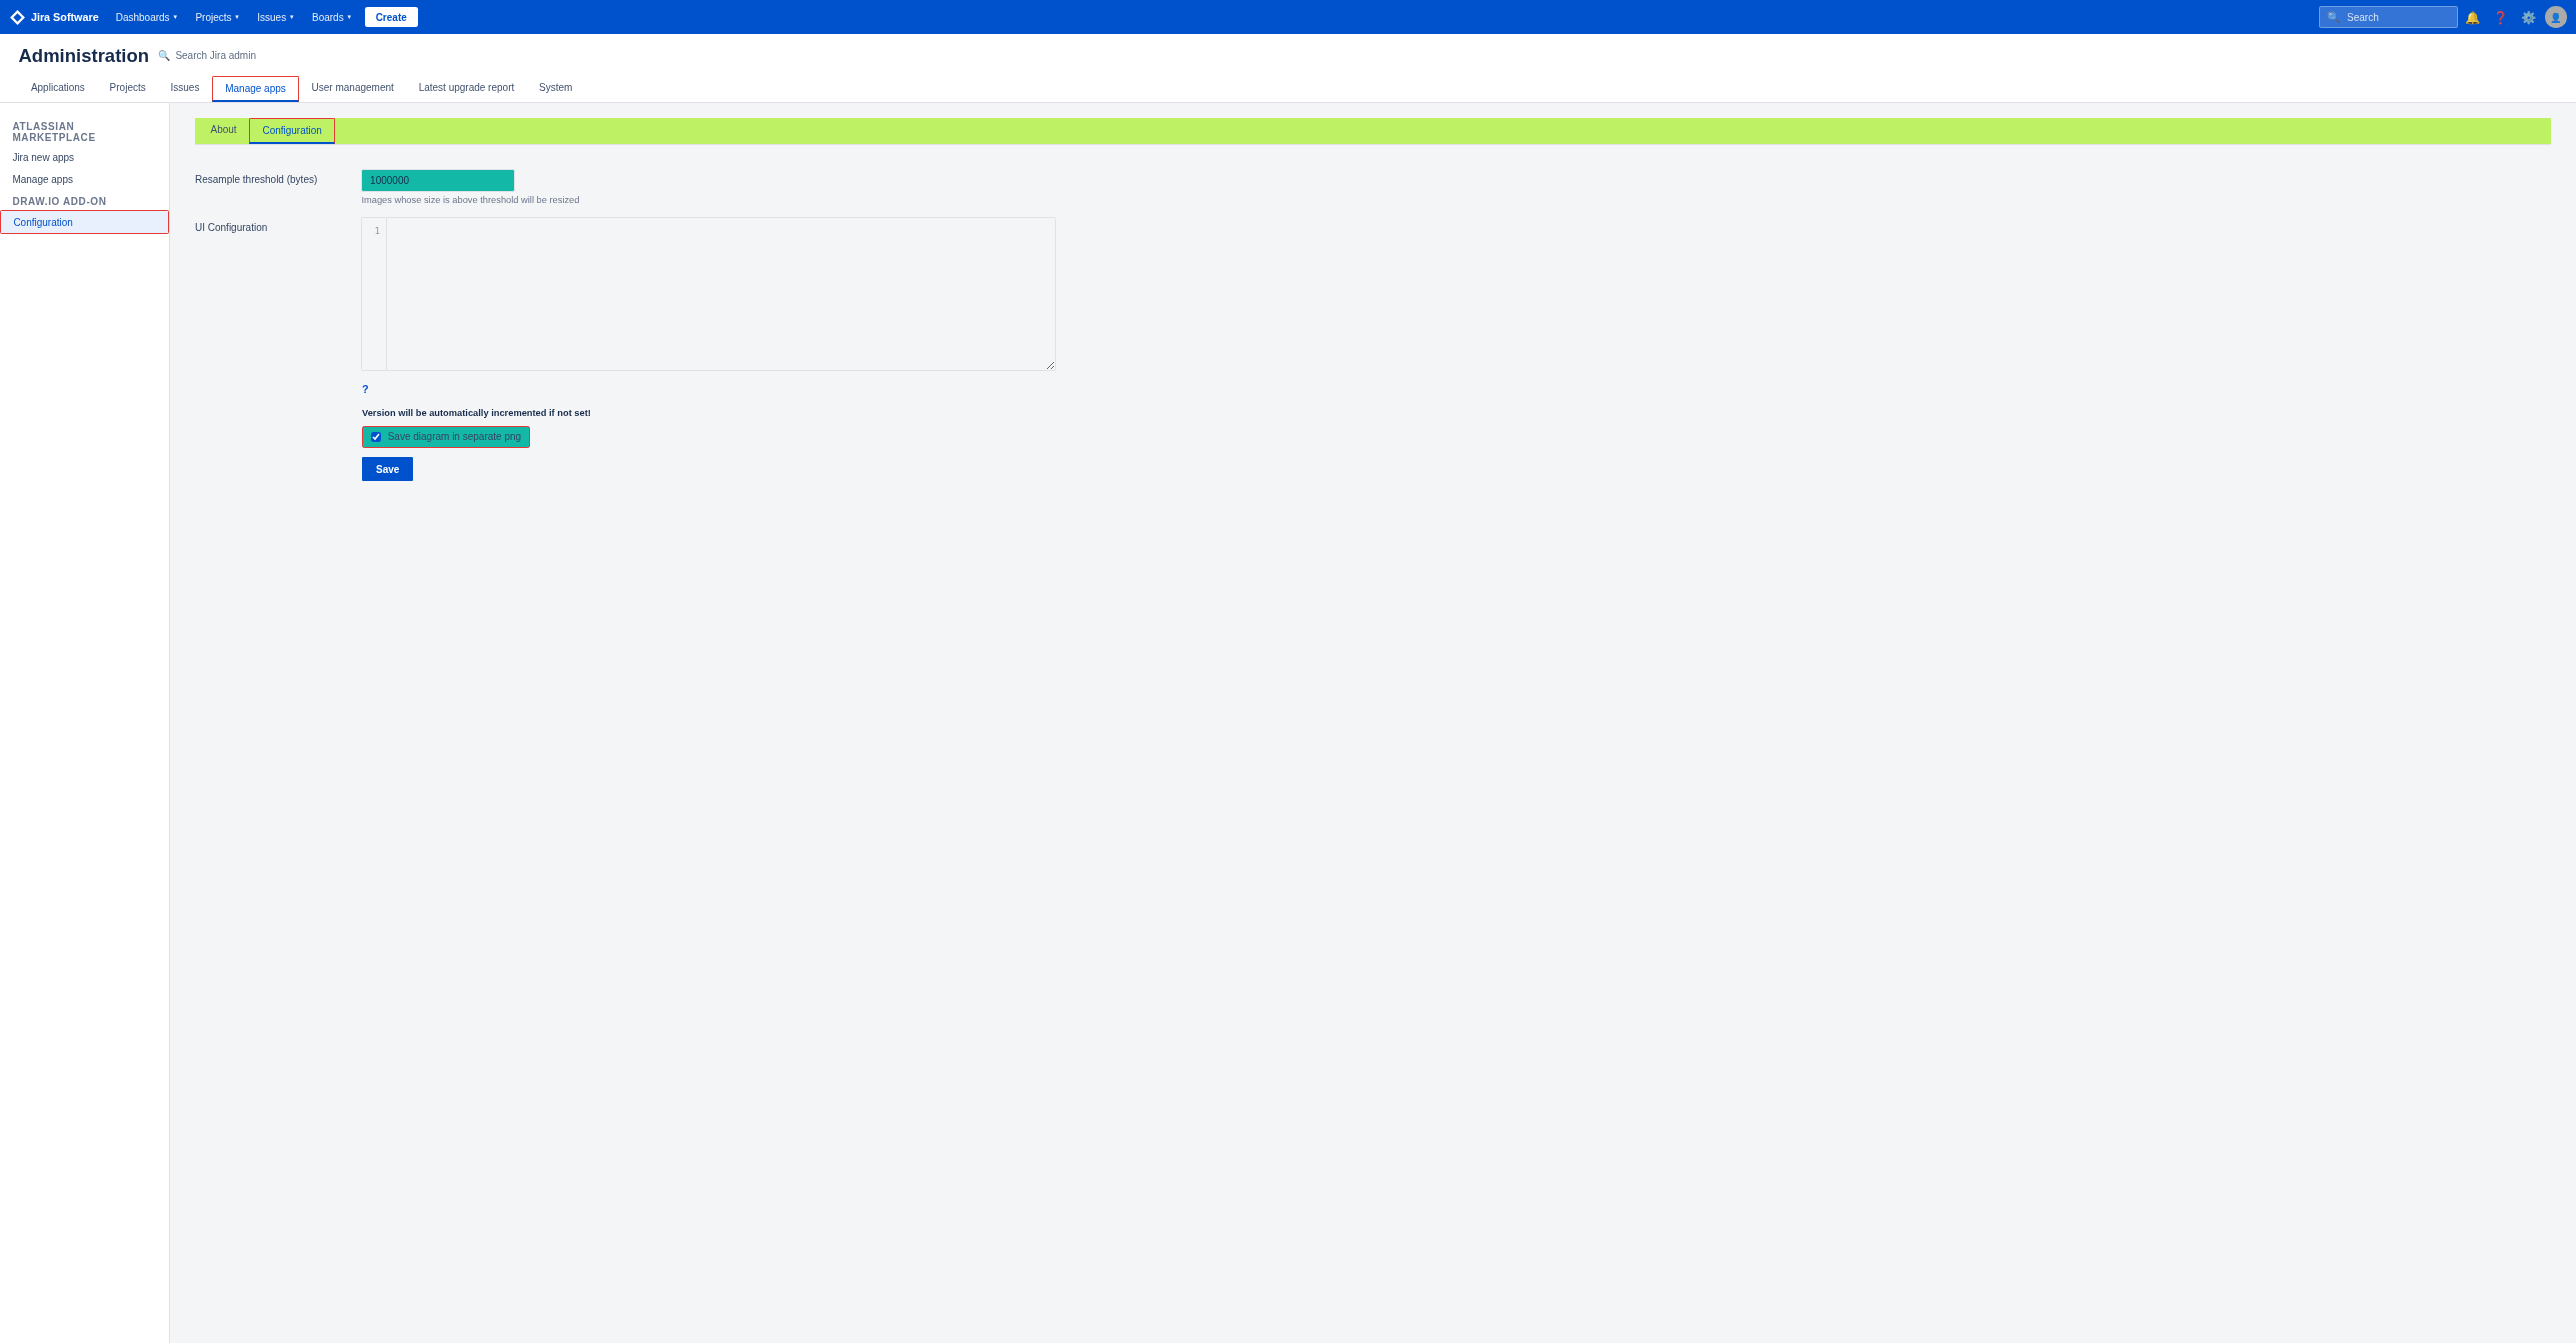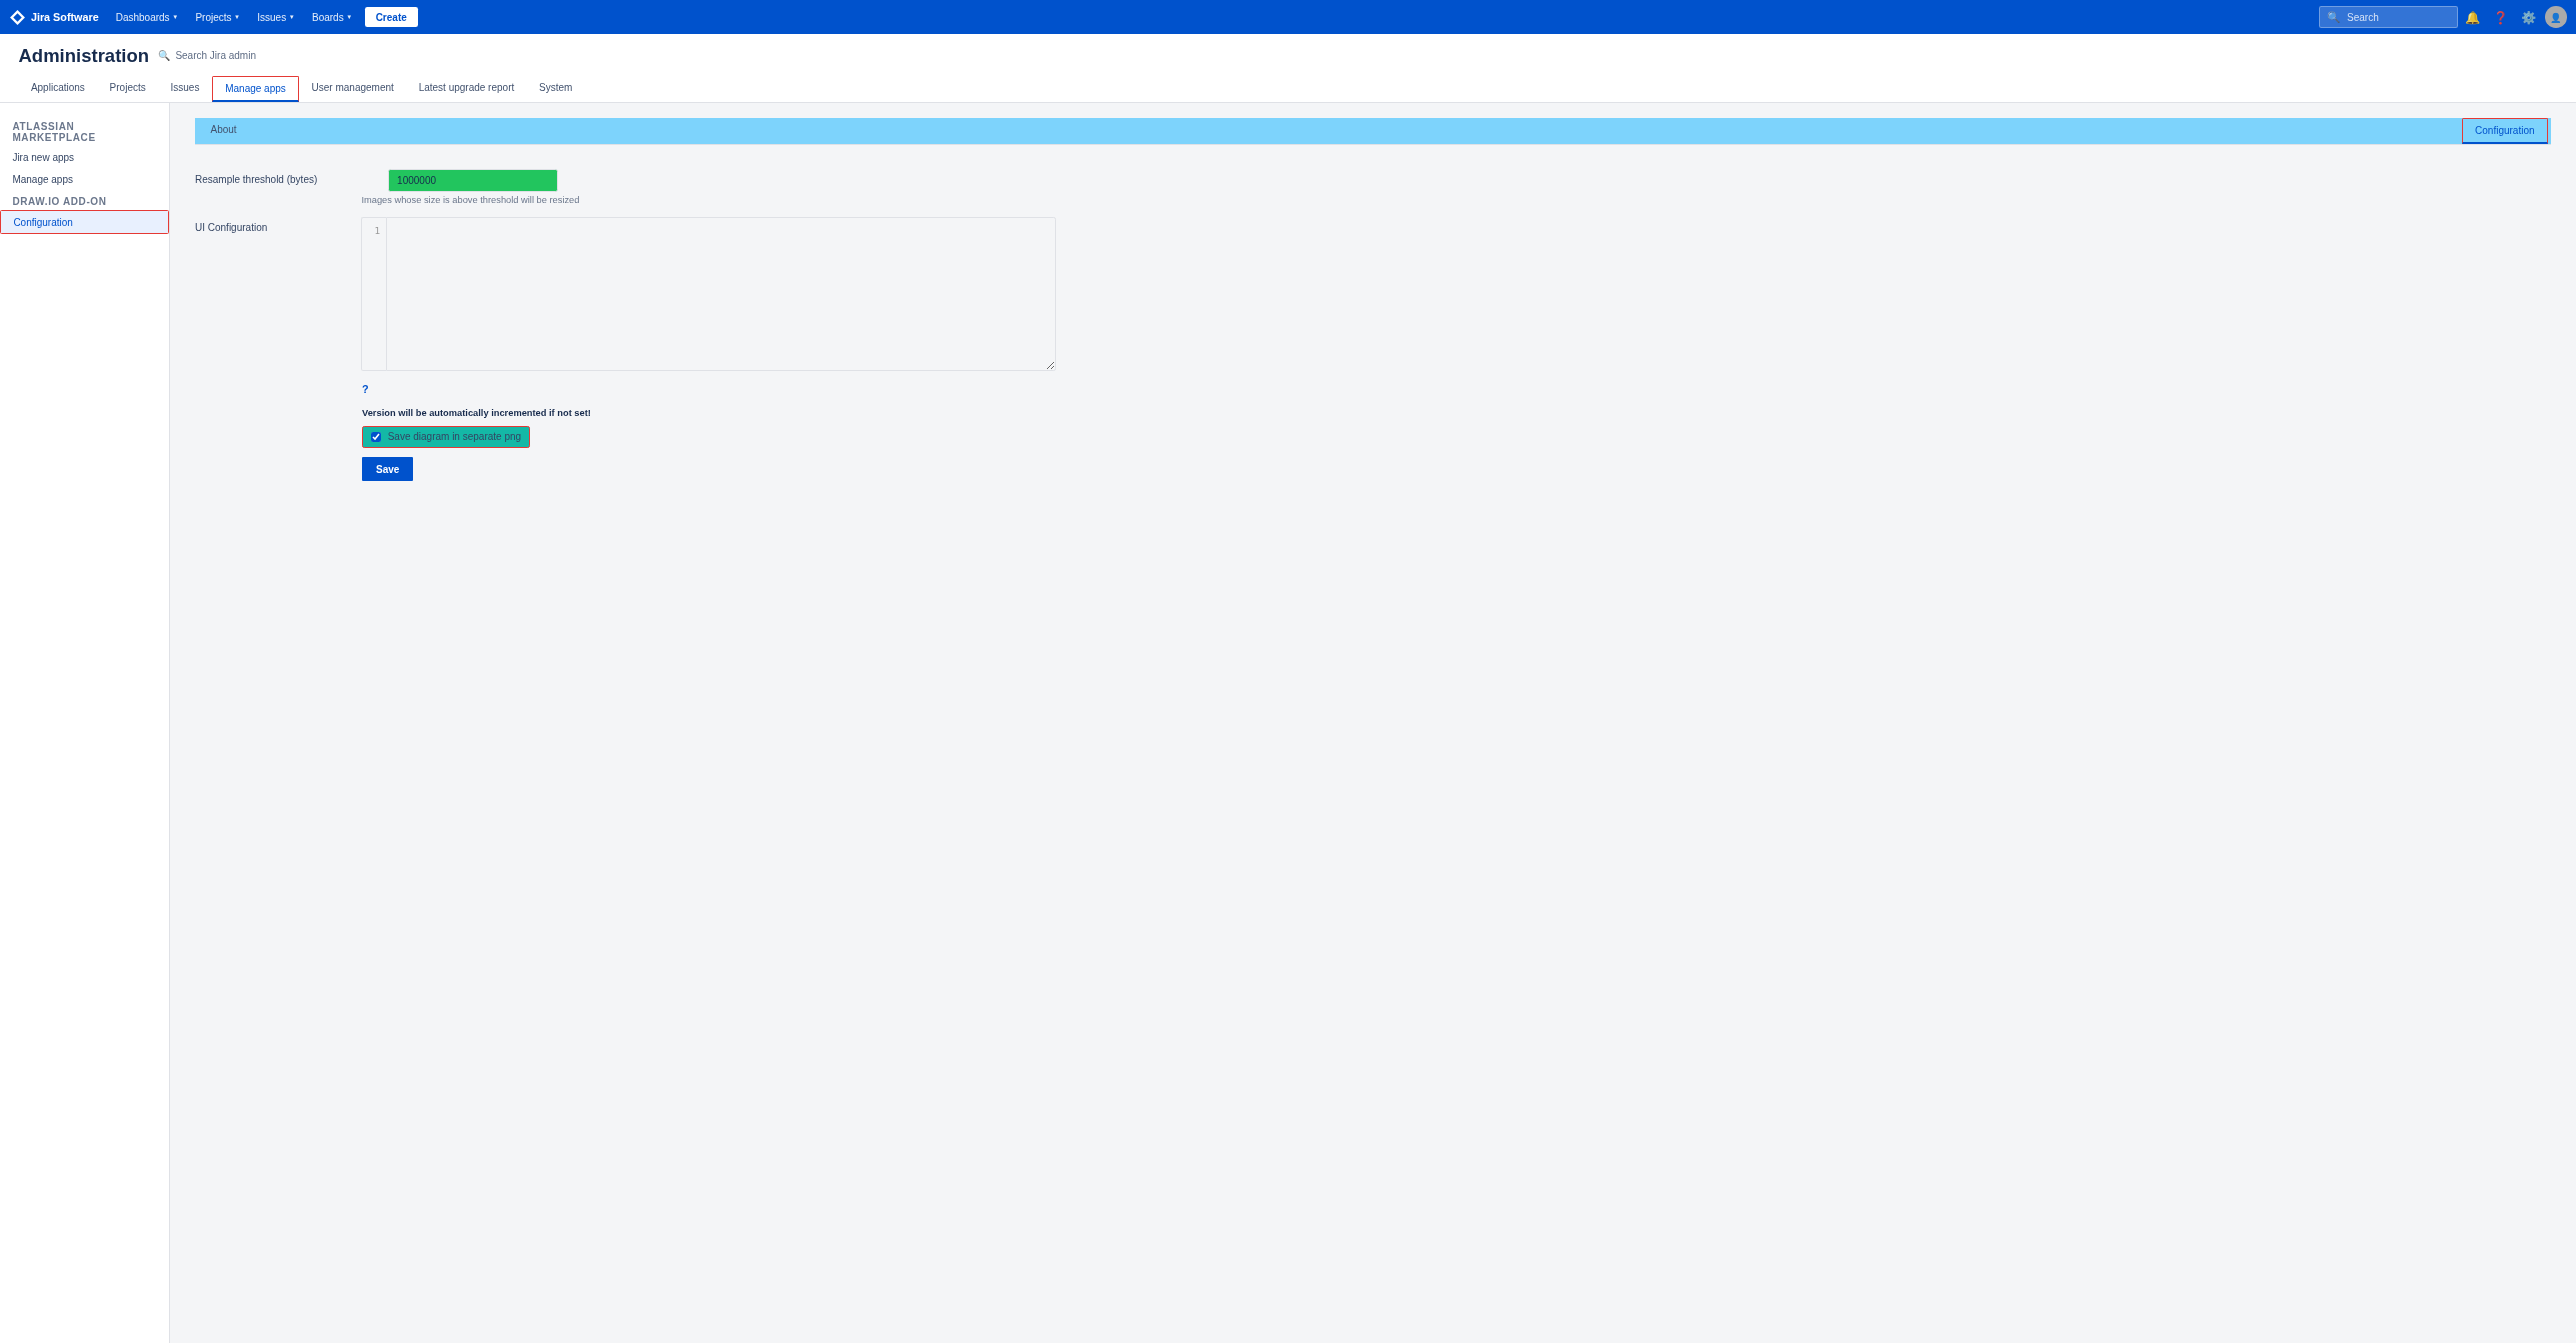--- a/index.html
+++ b/index.html
@@ -185,23 +185,22 @@
       padding: 15.4px 25px;
       background: #f4f5f7;
     }
 
     
     .sub-tabs {
       display: flex;
       gap: 0;
       border-bottom: 0.8px solid #dfe1e6;
       margin-bottom: 18.5px;
-      background: #7dd3fc;
+      background: #bef264;
       padding: 0 3.1px;
-      justify-content: space-between;
     }
     .sub-tab {
       padding: 6.2px 12.4px;
       font-size: 10px;
       color: #42526e;
       cursor: pointer;
       border-bottom: 2.3px solid transparent;
       margin-bottom: -0.8px;
     }
     .sub-tab.active {
@@ -223,24 +222,23 @@
       min-width: 154px;
       padding-top: 4.6px;
       flex-shrink: 0;
     }
     .form-input {
       border: 0.8px solid #dfe1e6;
       border-radius: 2.3px;
       padding: 4.6px 7.7px;
       font-size: 10px;
       color: #172b4d;
-      background: #22c55e;
+      background: #14b8a6;
       outline: none;
-      width: 170px;
-      margin-left: 27px;
+      width: 154px;
     }
     .form-help {
       font-size: 9.3px;
       color: #6b778c;
       margin-top: 3.1px;
     }
     .textarea-container {
       position: relative;
       display: flex;
       width: 100%;

